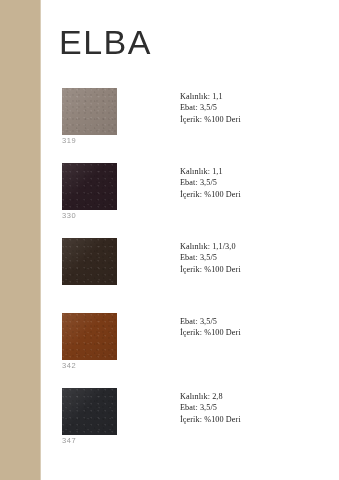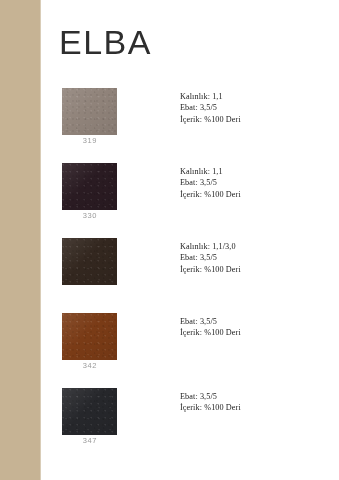--- a/index.html
+++ b/index.html
@@ -88,21 +88,21 @@
       radial-gradient(circle at 38% 78%, rgba(255,255,255,0.22) 0.6px, transparent 1.1px),
       radial-gradient(circle at 83% 16%, rgba(0,0,0,0.22) 0.6px, transparent 1.1px);
     background-size: 7px 7px, 9px 9px, 11px 11px, 6px 6px;
   }
   .swatch .sheen {
     position: absolute;
     inset: 0;
     background: linear-gradient(135deg, rgba(255,255,255,0.10) 0%, rgba(255,255,255,0) 45%, rgba(0,0,0,0.07) 100%);
   }
   .code {
-    text-align: center;
+    text-align: left;
     font-family: "Liberation Sans", sans-serif;
     font-size: 7.5px;
     letter-spacing: 0.6px;
     color: #9b9b9b;
     margin-top: 1px;
   }
   .specs {
     position: absolute;
     left: 119px;
     top: 3px;
@@ -192,20 +192,21 @@
 
       <div class="row">
         <div class="swatch-wrap">
           <div class="swatch" style="background-color: rgb(38, 39, 43);">
             <div class="grain"></div>
             <div class="sheen"></div>
           </div>
           <div class="code" style="color: rgb(155, 155, 155);">347</div>
         </div>
         <div class="specs">
+          <div>Kalınlık: 2,8</div>
           <div>Ebat: 3,5/5</div>
           <div>İçerik: %100 Deri</div>
         </div>
       </div>
 
     </div>
   </div>
 </div>
 
 </body></html>

